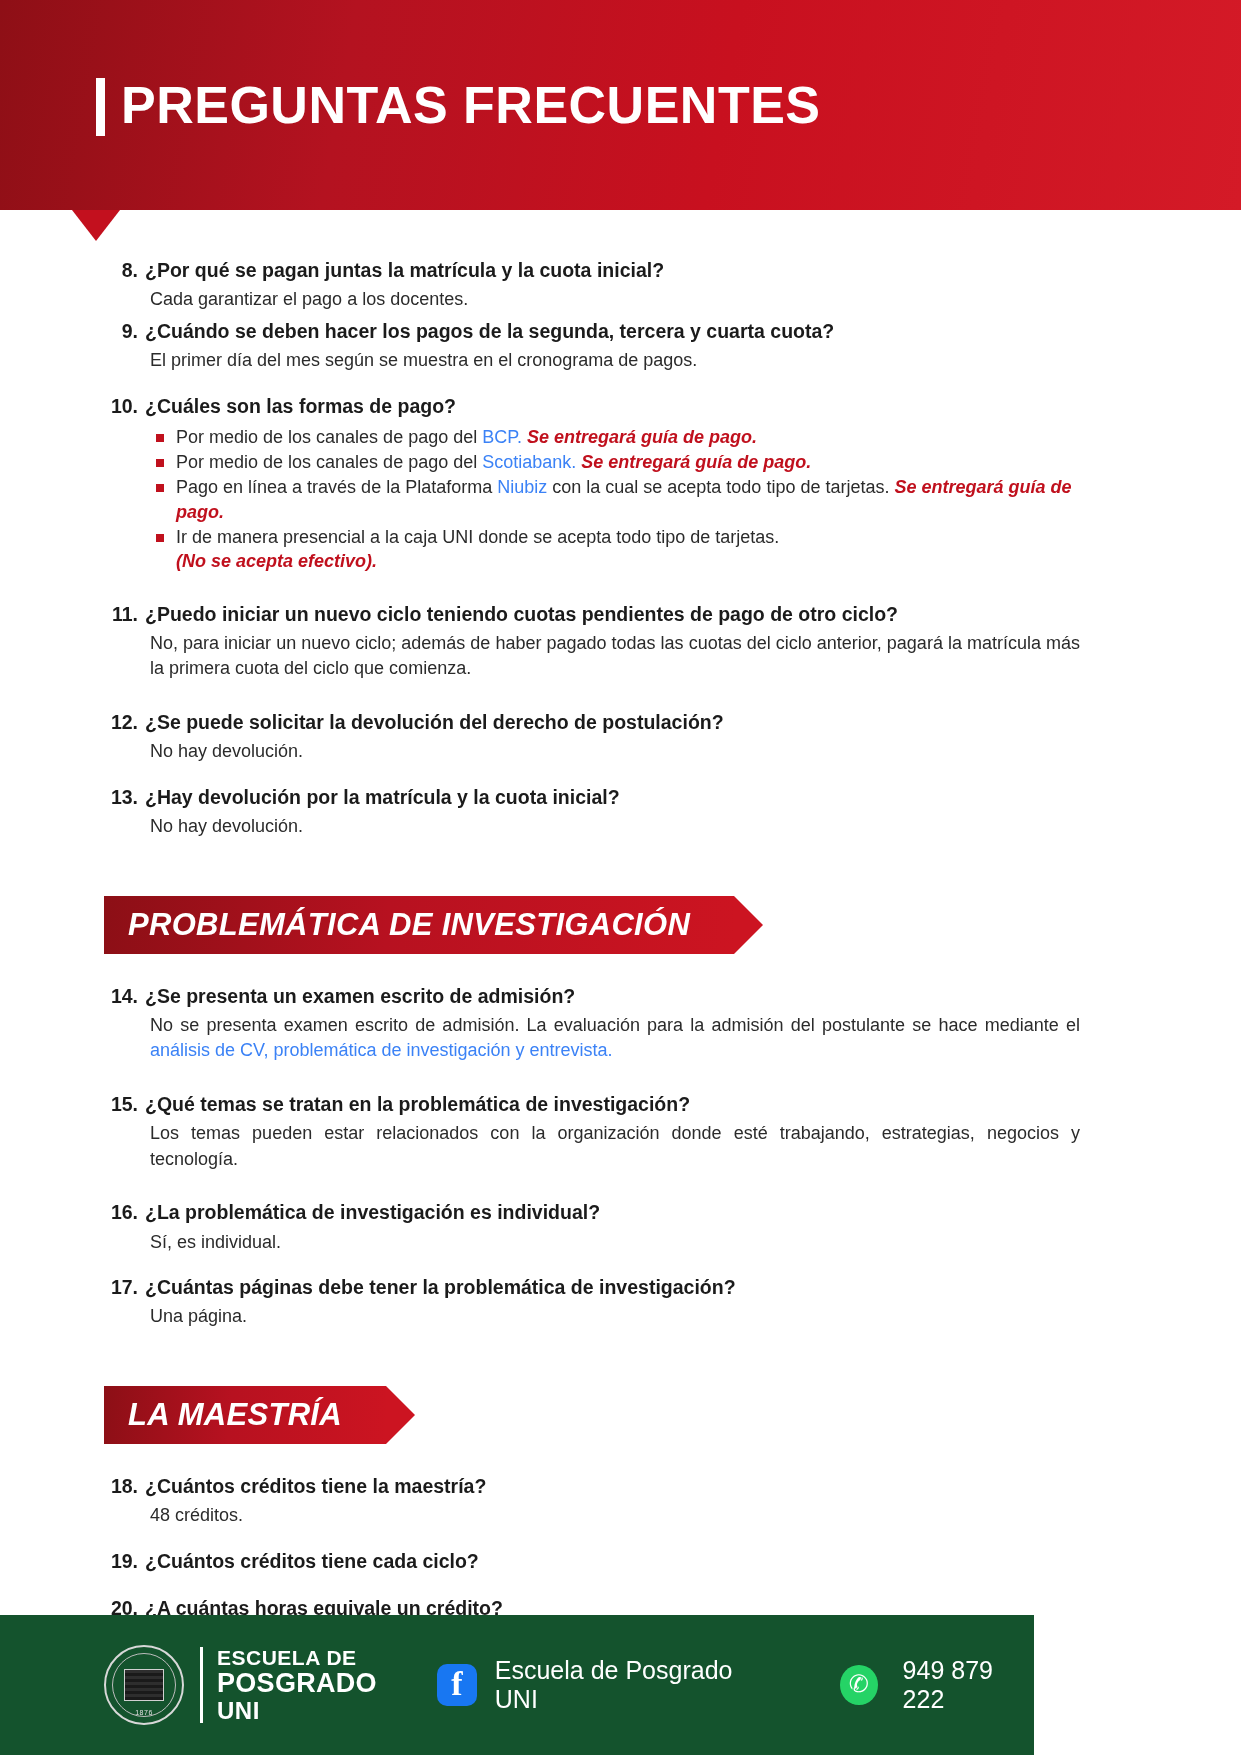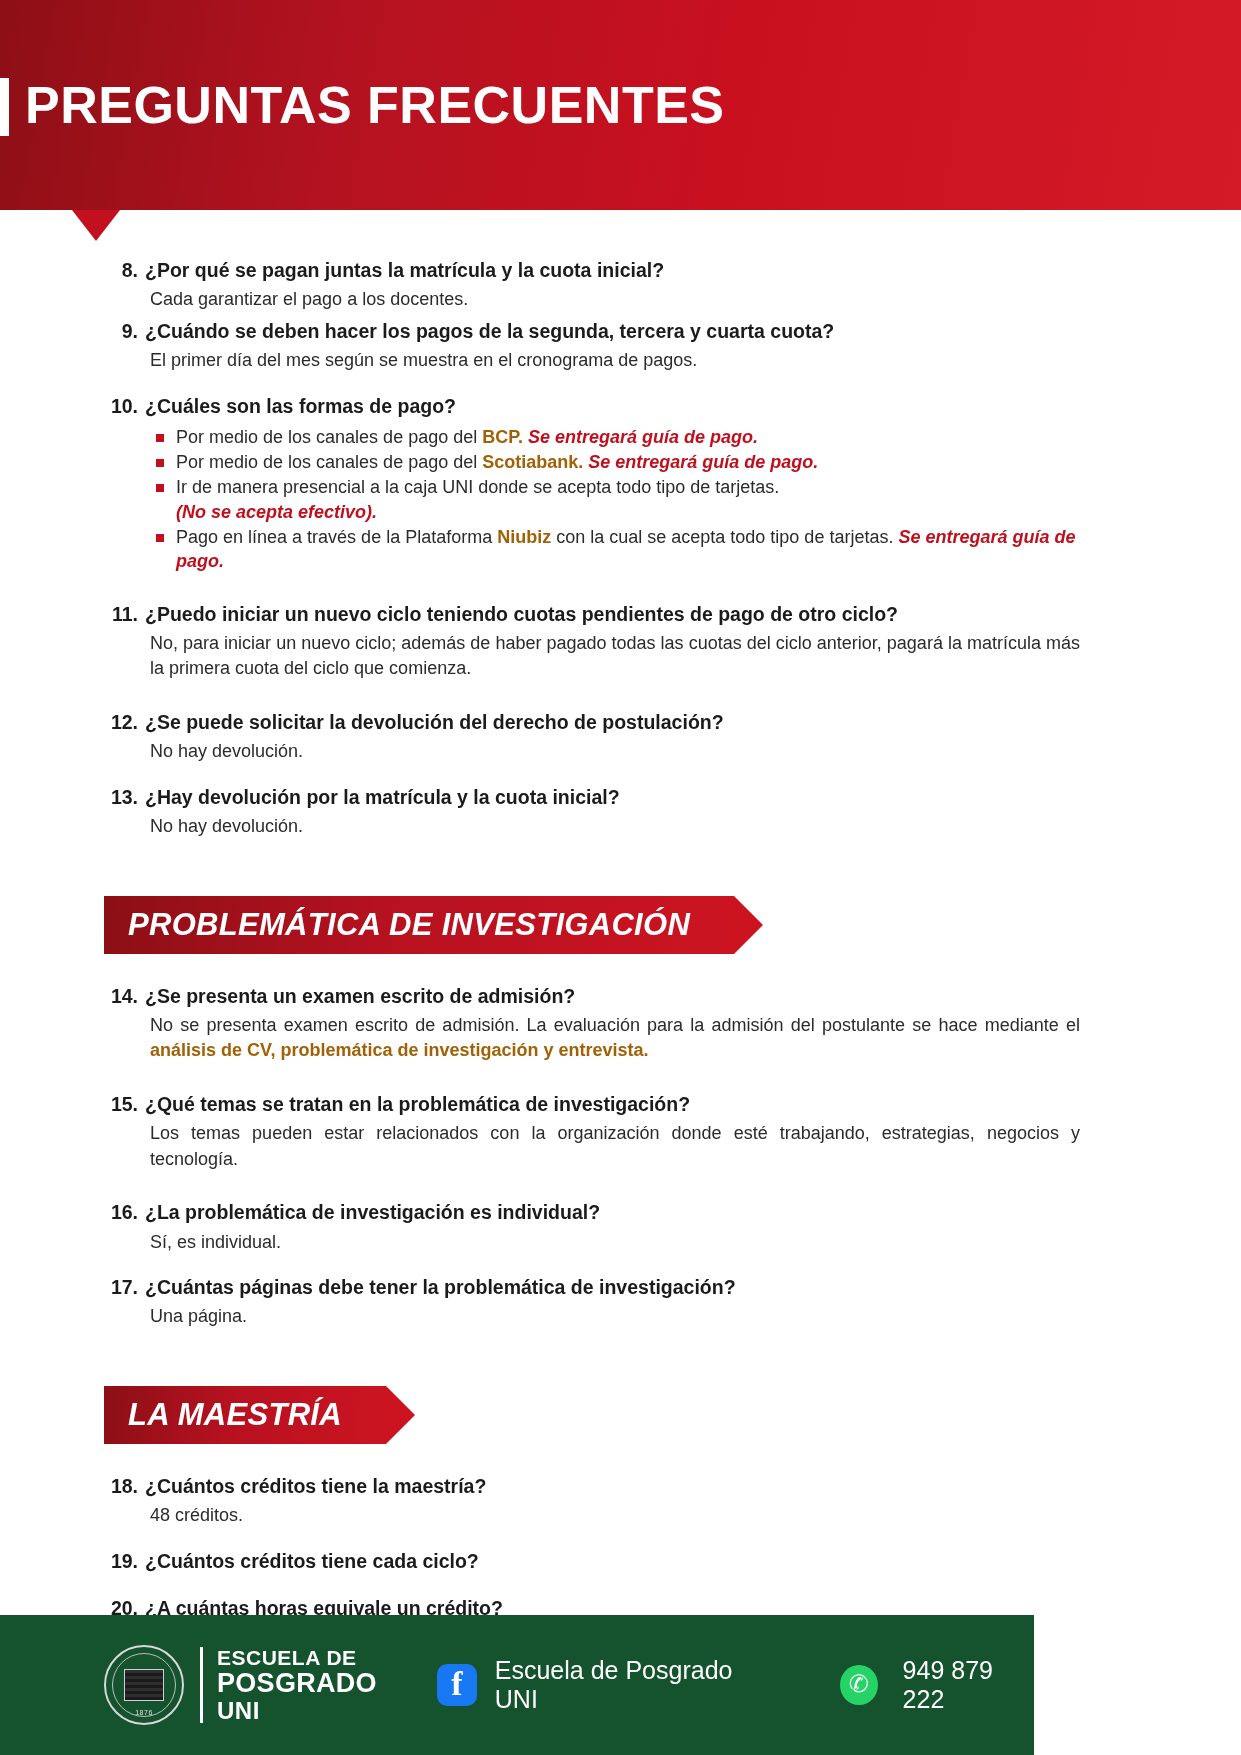--- a/index.html
+++ b/index.html
@@ -20,20 +20,21 @@
   .header {
     position: relative;
     width: 1241px;
     height: 210px;
     background: linear-gradient(100deg, #8e0f16 0%, #b41220 28%, #c8101f 58%, #d41a27 100%);
   }
   .header-inner {
     display: flex;
     align-items: center;
     height: 210px;
+    padding-left: 96px;
     box-sizing: border-box;
     border-radius: 19px;
   }
   .header-bar {
     width: 9px;
     height: 58px;
     background: #ffffff;
     margin-right: 16px;
     margin-top: 4px;
   }
@@ -86,21 +87,21 @@
   .a.justify { text-align: justify; }
   .gap-sm { height: 14px; }
   .gap-md { height: 22px; }
   .gap-lg { height: 34px; }
 
   .em-red-italic {
     color: #c0101d;
     font-style: italic;
     font-weight: bold;
   }
-  .em-bold { font-weight: bold; color: #a16207; }
+  .em-bold { font-weight: normal; color: #3b82f6; }
 
   
   .bullets {
     margin: 4px 0 0 58px;
     padding: 0;
     list-style: none;
   }
   .bullets li {
     position: relative;
     padding-left: 22px;
@@ -288,24 +289,24 @@
       <span>¿Cuáles son las formas de pago?</span>
     </div>
     <ul class="bullets">
       <li>
         <span>Por medio de los canales de pago del </span><span class="em-bold">BCP.</span><span class="em-red-italic"> Se entregará guía de pago.</span>
       </li>
       <li>
         <span>Por medio de los canales de pago del </span><span class="em-bold">Scotiabank.</span><span class="em-red-italic"> Se entregará guía de pago.</span>
       </li>
       <li>
-        <span>Ir de manera presencial a la caja UNI donde se acepta todo tipo de tarjetas.</span><br><span class="em-red-italic"> (No se acepta efectivo).</span>
+        <span>Pago en línea a través de la Plataforma </span><span class="em-bold">Niubiz</span><span> con la cual se acepta todo tipo de tarjetas.</span><span class="em-red-italic"> Se entregará guía de pago.</span>
       </li>
       <li>
-        <span>Pago en línea a través de la Plataforma </span><span class="em-bold">Niubiz</span><span> con la cual se acepta todo tipo de tarjetas.</span><span class="em-red-italic"> Se entregará guía de pago.</span>
+        <span>Ir de manera presencial a la caja UNI donde se acepta todo tipo de tarjetas.</span><br><span class="em-red-italic"> (No se acepta efectivo).</span>
       </li>
     </ul>
   </div>
 
   <div class="gap-md"></div>
 
   <div class="qa">
     <div class="q">
       <span class="q-num">11.</span>
       <span>¿Puedo iniciar un nuevo ciclo teniendo cuotas pendientes de pago de otro ciclo?</span>

